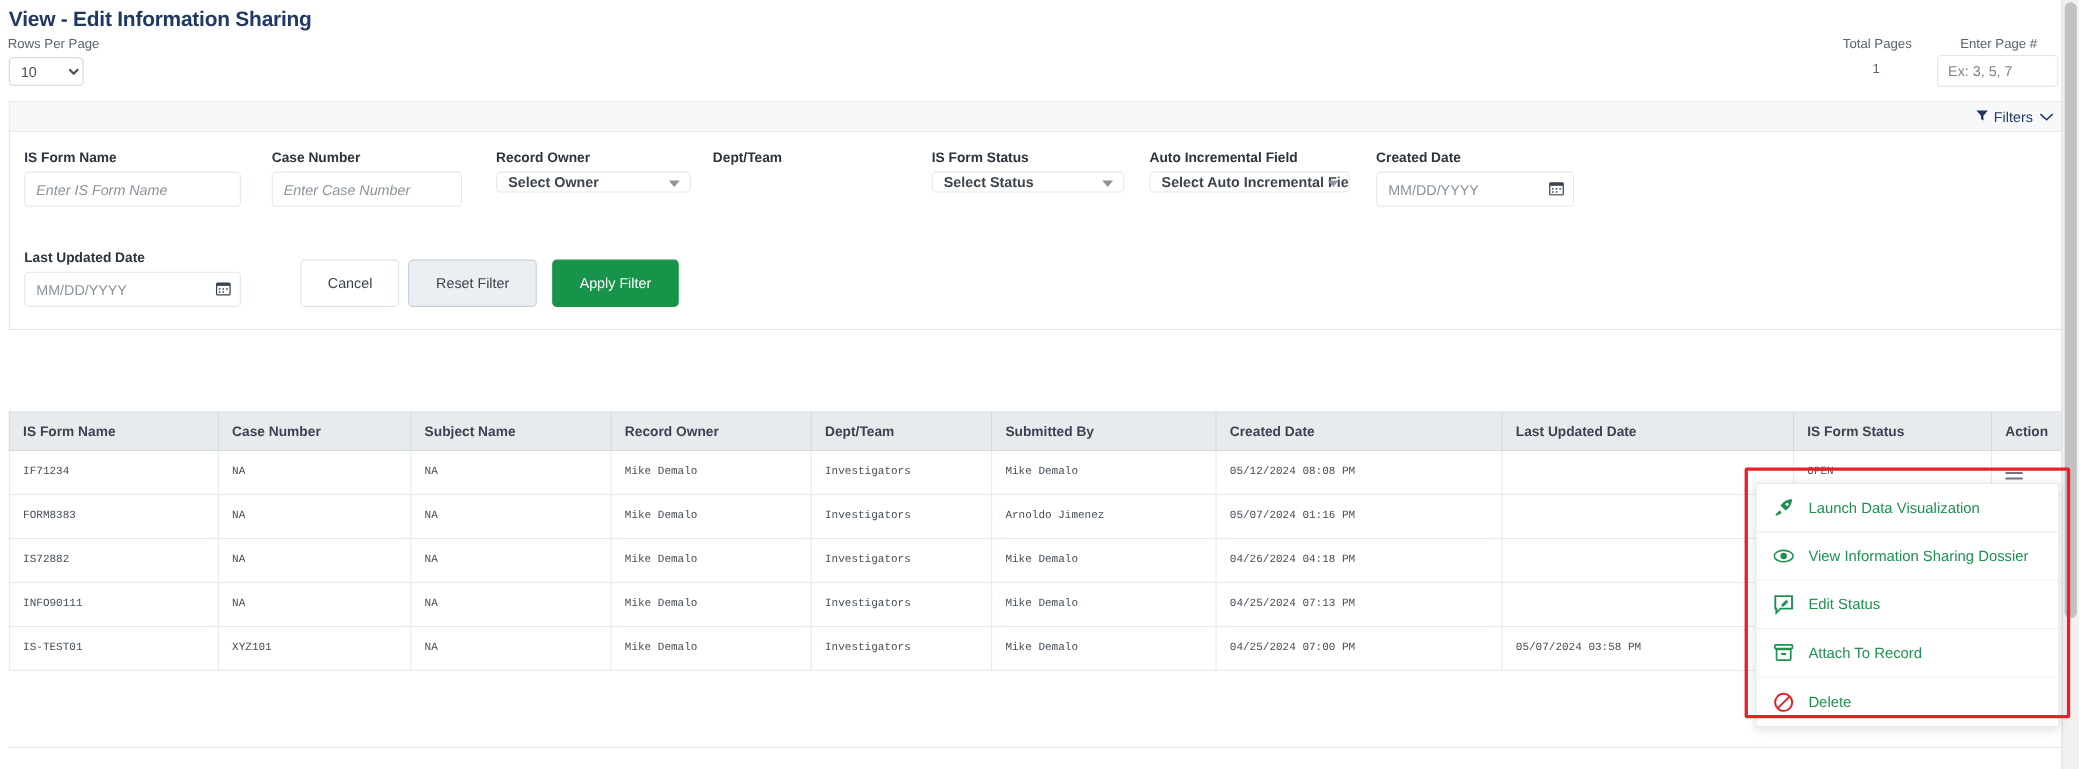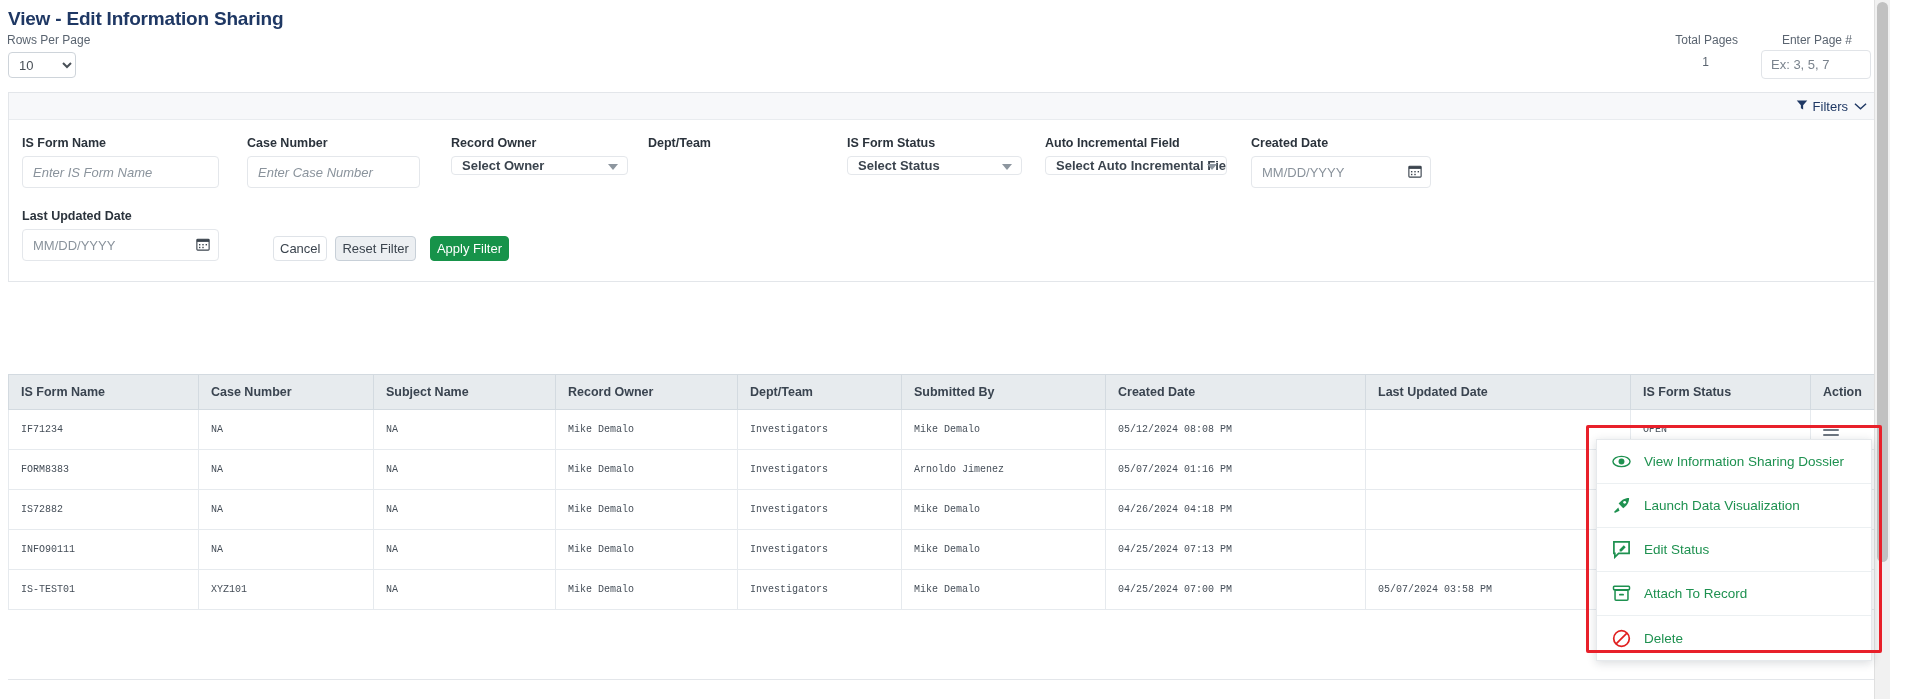--- a/index.html
+++ b/index.html
@@ -175,24 +175,24 @@
   .cal-icon {
     position: absolute;
     right: 8px; top: 50%;
     transform: translateY(-50%);
     font-size: 13px;
     color: #3b444e;
     line-height: 1;
   }
 
   .btn {
-    height: 25px;
+    height: 43px;
     border-radius: 4px;
     font-size: 13px;
-    padding: 0 6px;
+    padding: 0 24px;
     cursor: pointer;
     font-family: "Liberation Sans", sans-serif;
     display: inline-flex;
     align-items: center;
     justify-content: center;
     white-space: nowrap;
   }
   .btn-cancel {
     border: 1px solid #dfe3e8;
     background: #fff;
@@ -552,35 +552,35 @@
           </tr>
         </tbody>
     </table>
   </div>
   <div class="bottom-rule"></div>
 
   <div class="action-menu" id="actionMenu">
       <div class="menu-item">
         <span class="menu-icon">
           <svg width="19" height="19" viewBox="0 0 20 20">
-            <ellipse cx="10" cy="10" rx="9" ry="5.4" fill="none" stroke="#1e9150" stroke-width="1.5"></ellipse>
-            <circle cx="10" cy="10" r="3.1" fill="#1e9150"></circle>
-          </svg>
-        </span>
-        <span>View Information Sharing Dossier</span>
-      </div>
-      <div class="menu-item">
-        <span class="menu-icon">
-          <svg width="19" height="19" viewBox="0 0 20 20">
             <path d="M18 2c-5 0-8.5 2.5-11 6l4.8 4.8C15.4 10.4 18 7 18 2z" fill="#1e9150"></path>
             <path d="M6.6 12.2L2.5 16.3c-.6.6.2 1.7 1 1.3l4.4-2.1z" fill="#1e9150"></path>
             <circle cx="13.3" cy="6.7" r="1.5" fill="#fff"></circle>
           </svg>
         </span>
         <span>Launch Data Visualization</span>
+      </div>
+      <div class="menu-item">
+        <span class="menu-icon">
+          <svg width="19" height="19" viewBox="0 0 20 20">
+            <ellipse cx="10" cy="10" rx="9" ry="5.4" fill="none" stroke="#1e9150" stroke-width="1.5"></ellipse>
+            <circle cx="10" cy="10" r="3.1" fill="#1e9150"></circle>
+          </svg>
+        </span>
+        <span>View Information Sharing Dossier</span>
       </div>
       <div class="menu-item">
         <span class="menu-icon">
           <svg width="19" height="19" viewBox="0 0 20 20">
             <path d="M2 2h16v12H7l-4 4v-4H2z" fill="none" stroke="#1e9150" stroke-width="1.8"></path>
             <path d="M12.4 5.6l2 2-4.4 4.4H8v-2z" fill="#1e9150"></path>
           </svg>
         </span>
         <span>Edit Status</span>
       </div>

